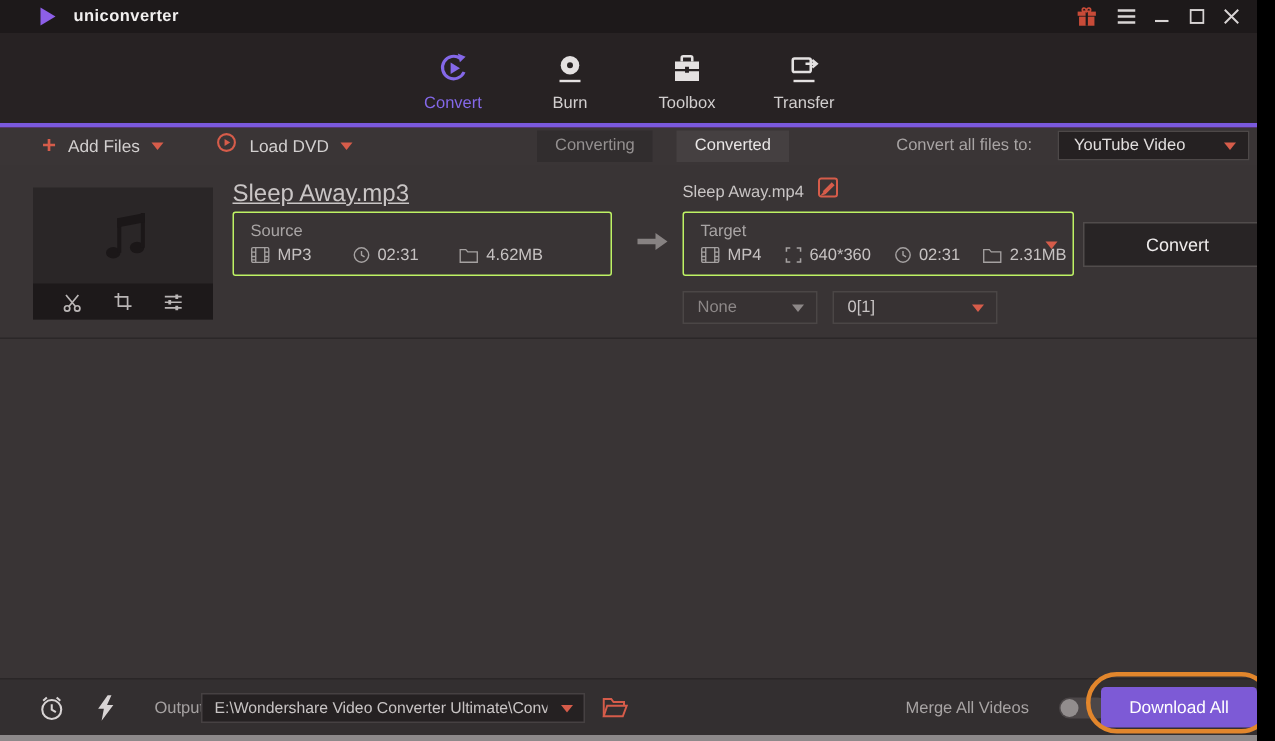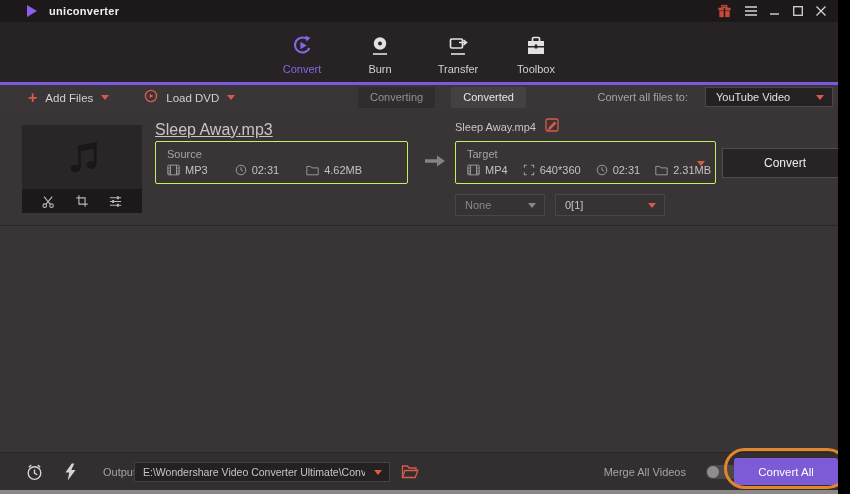--- a/index.html
+++ b/index.html
@@ -169,37 +169,37 @@
             <circle cx="12" cy="9.5" r="6.2" fill="#e4e1e1"></circle>
             <circle cx="12" cy="9.5" r="2" fill="#272223"></circle>
             <path d="M5 20 h14" stroke="#e4e1e1" stroke-width="1.6"></path>
           </svg>
       </span>
       <span class="nav-label">Burn</span>
     </div>
     <div class="nav-item">
       <span class="nav-icon">
         <svg width="24" height="24" viewBox="0 0 24 24">
-            <rect x="4.5" y="5" width="12" height="9" rx="1.2" fill="none" stroke="#e4e1e1" stroke-width="1.7"></rect>
-            <path d="M13 8.5 h7 M17.5 6 l3 2.5 -3 2.5" fill="none" stroke="#e4e1e1" stroke-width="1.6"></path>
-            <path d="M5 20 h14" stroke="#e4e1e1" stroke-width="1.6"></path>
-          </svg>
-      </span>
-      <span class="nav-label">Transfer</span>
-    </div>
-    <div class="nav-item">
-      <span class="nav-icon">
-        <svg width="24" height="24" viewBox="0 0 24 24">
             <path d="M8.5 7 V4.5 a1 1 0 0 1 1-1 h5 a1 1 0 0 1 1 1 V7" fill="none" stroke="#e4e1e1" stroke-width="1.7"></path>
             <rect x="4" y="7" width="16" height="5" fill="#e4e1e1"></rect>
             <rect x="4" y="13.5" width="16" height="6.5" fill="#e4e1e1"></rect>
             <rect x="10.7" y="10.5" width="2.6" height="4" fill="#272223"></rect>
           </svg>
       </span>
       <span class="nav-label">Toolbox</span>
+    </div>
+    <div class="nav-item">
+      <span class="nav-icon">
+        <svg width="24" height="24" viewBox="0 0 24 24">
+            <rect x="4.5" y="5" width="12" height="9" rx="1.2" fill="none" stroke="#e4e1e1" stroke-width="1.7"></rect>
+            <path d="M13 8.5 h7 M17.5 6 l3 2.5 -3 2.5" fill="none" stroke="#e4e1e1" stroke-width="1.6"></path>
+            <path d="M5 20 h14" stroke="#e4e1e1" stroke-width="1.6"></path>
+          </svg>
+      </span>
+      <span class="nav-label">Transfer</span>
     </div>
   </div>
 
   <div class="accent-bar"></div>
 
   <div class="toolbar">
     <div class="tb-left">
       <div class="tb-group">
         <span class="plus-glyph">+</span>
         <span class="tb-label">Add Files</span>
@@ -391,18 +391,18 @@
           <g stroke="#d65c4a" stroke-width="1.3" fill="none">
             <path d="M1.5 13 V1.5 h5 l1.5 2 h7 v2.5"></path>
             <path d="M3.8 6 h13 l-2.6 7 H1.5 Z"></path>
           </g>
         </svg>
     </span>
     <span class="merge-label">Merge All Videos</span>
     <div class="toggle">
       <span class="knob"></span>
     </div>
-    <button class="convert-all-btn">Convert All</button>
+    <button class="convert-all-btn">Download All</button>
   </div>
 
   <div class="annotation"></div>
   <div class="bottom-edge"></div>
 </div>
 
 </body></html>

